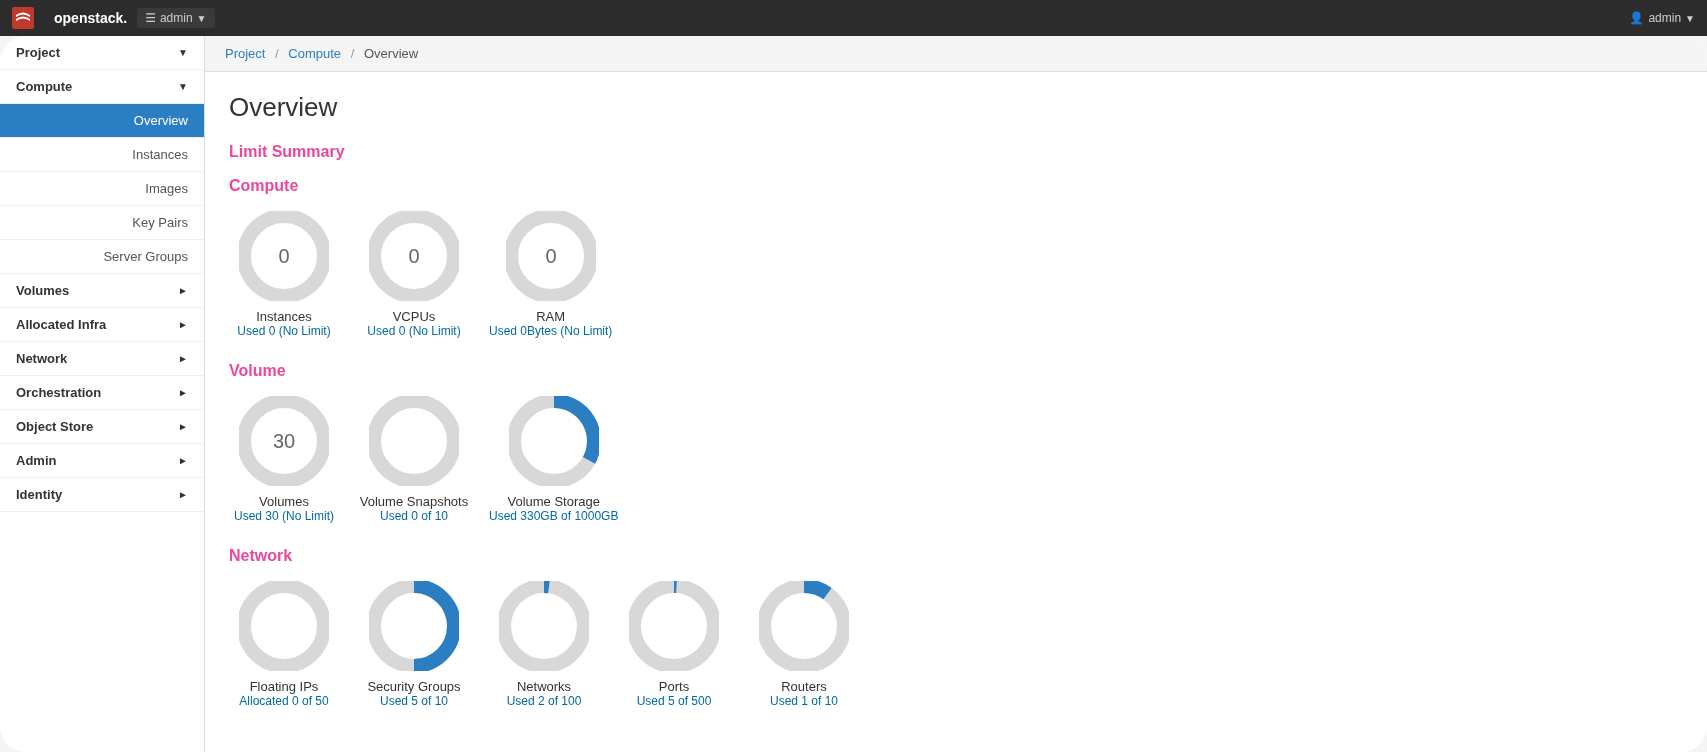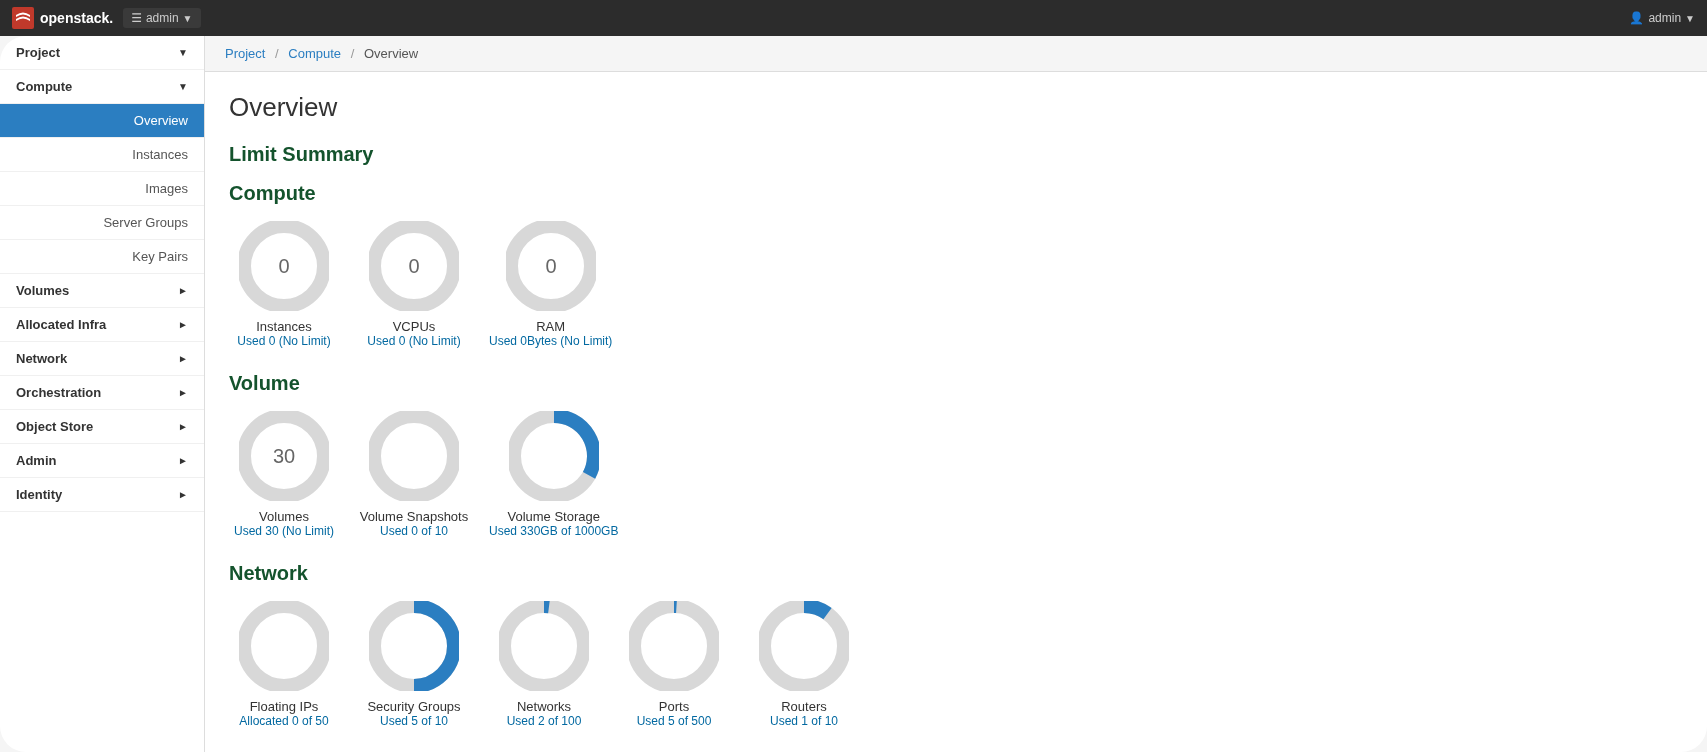--- a/index.html
+++ b/index.html
@@ -9,21 +9,21 @@
     .topbar {
       background: #2c2c2c;
       height: 36px;
       display: flex;
       align-items: center;
       justify-content: space-between;
       padding: 0 12px;
       flex-shrink: 0;
     }
     .topbar-left { display: flex; align-items: center; gap: 10px; }
-    .openstack-logo { display: flex; align-items: center; gap: 6px; }
+    .openstack-logo { display: flex; align-items: center; gap: 20px; }
     .logo-icon { width: 22px; height: 22px; }
     .logo-text { color: #fff; font-size: 14px; font-weight: bold; }
     .admin-project { color: #ccc; font-size: 12px; display: flex; align-items: center; gap: 4px; background: #3a3a3a; padding: 3px 8px; border-radius: 3px; }
     .topbar-right { color: #ccc; font-size: 12px; display: flex; align-items: center; gap: 4px; }
     .chevron { font-size: 10px; }
 
     
     .app-body { display: flex; flex: 1; overflow: hidden; border-radius: 26px; }
 
     
@@ -56,21 +56,21 @@
       border-bottom: 1px solid #ddd;
       padding: 10px 20px;
       font-size: 13px;
       color: #555;
     }
     .breadcrumb-bar a { color: #2b7ec1; text-decoration: none; }
     .breadcrumb-sep { margin: 0 6px; color: #999; }
     .page-area { padding: 20px 24px; }
     .page-title { font-size: 26px; font-weight: 300; color: #333; margin-bottom: 20px; }
 
-    .section-title { font-size: 20px; font-weight: bold; color: #14532d; margin-bottom: 16px; margin-top: 0; }
+    .section-title { font-size: 16px; font-weight: bold; color: #ec4899; margin-bottom: 16px; margin-top: 0; }
 
     .charts-row {
       display: flex;
       flex-wrap: wrap;
       gap: 20px;
       margin-bottom: 24px;
     }
 
     .chart-item {
       display: flex;
@@ -125,24 +125,24 @@
     <div class="sidebar-item sub-item-2 active">
       <span>Overview</span>
     </div>
     <div class="sidebar-item sub-item-2">
       <span>Instances</span>
     </div>
     <div class="sidebar-item sub-item-2">
       <span>Images</span>
     </div>
     <div class="sidebar-item sub-item-2">
+      <span>Key Pairs</span>
+    </div>
+    <div class="sidebar-item sub-item-2">
       <span>Server Groups</span>
-    </div>
-    <div class="sidebar-item sub-item-2">
-      <span>Key Pairs</span>
     </div>
     <div class="sidebar-item section-header">
       <span>Volumes</span>
       <span class="sidebar-chevron">►</span>
     </div>
     <div class="sidebar-item section-header">
       <span>Allocated Infra</span>
       <span class="sidebar-chevron">►</span>
     </div>
     <div class="sidebar-item section-header">

